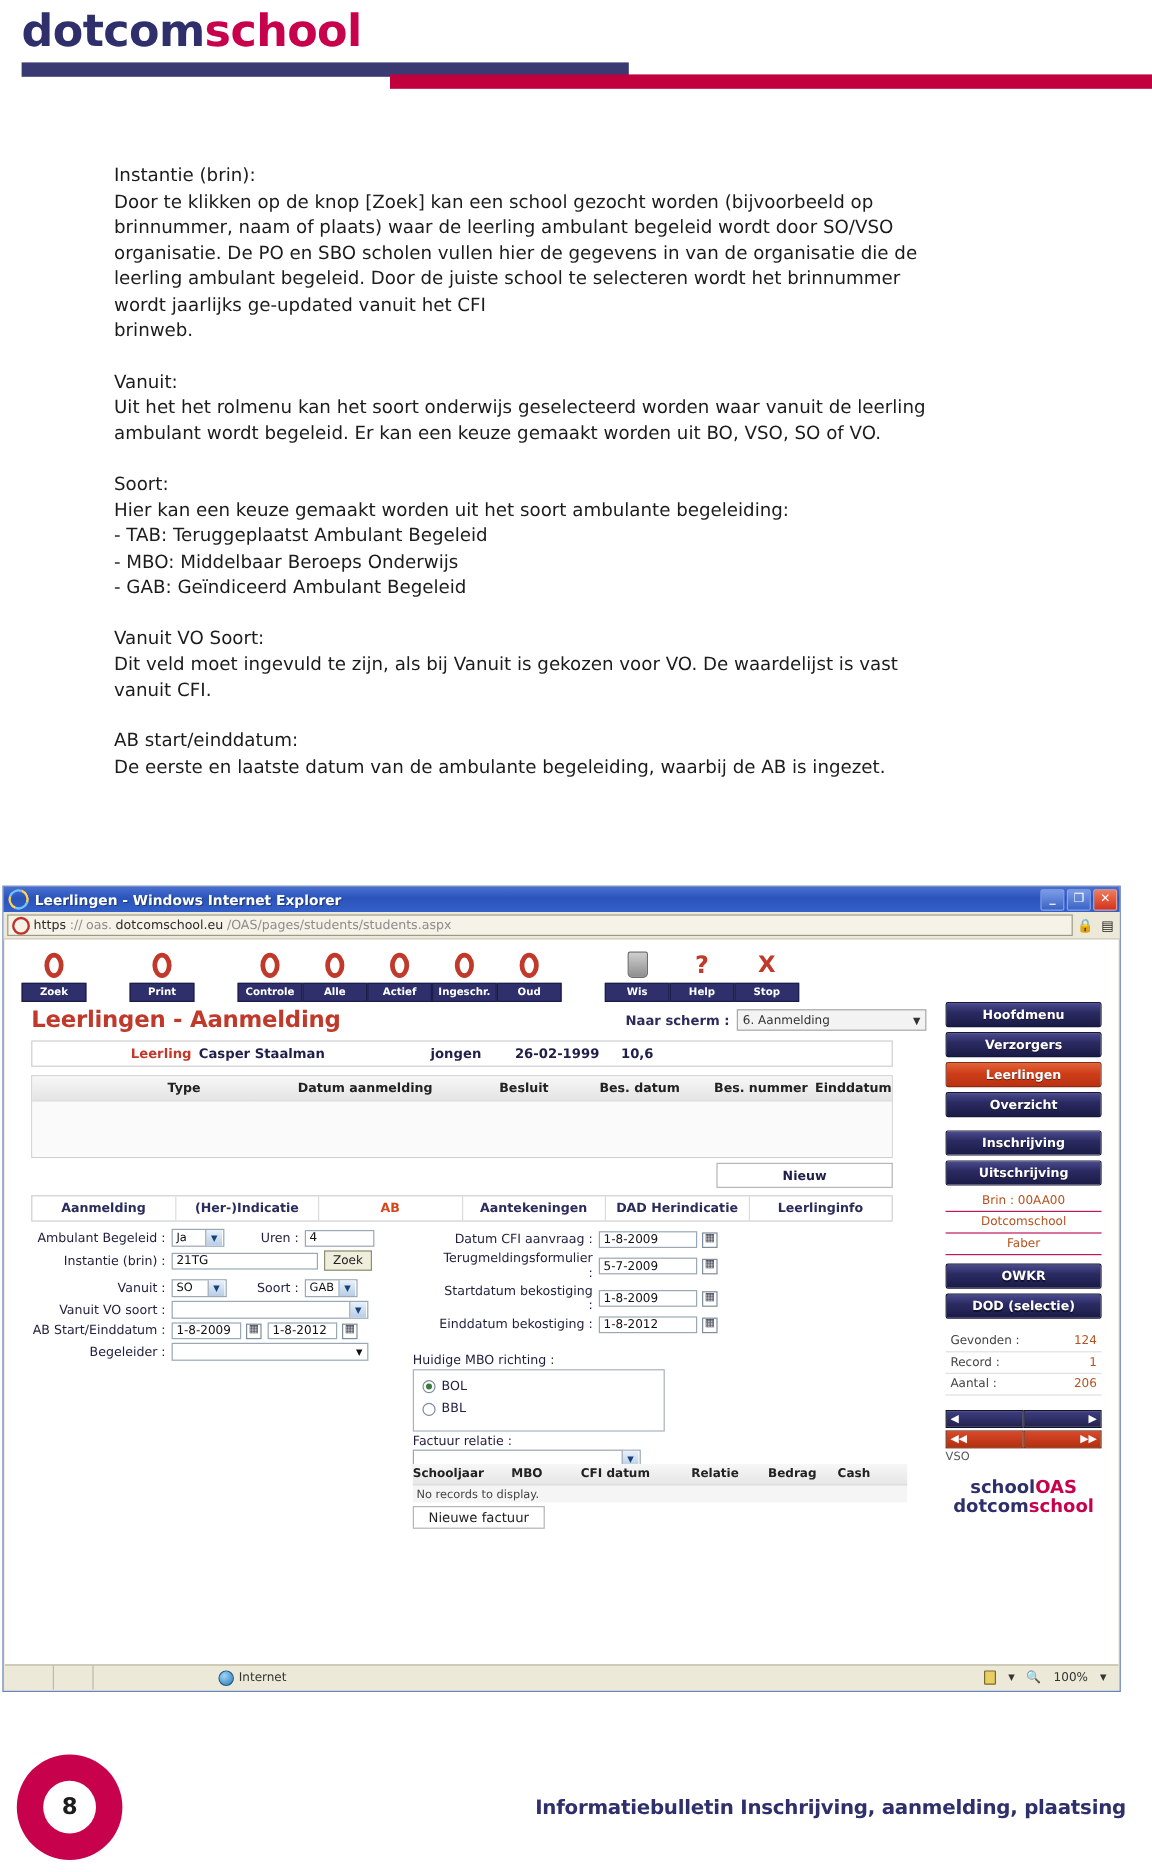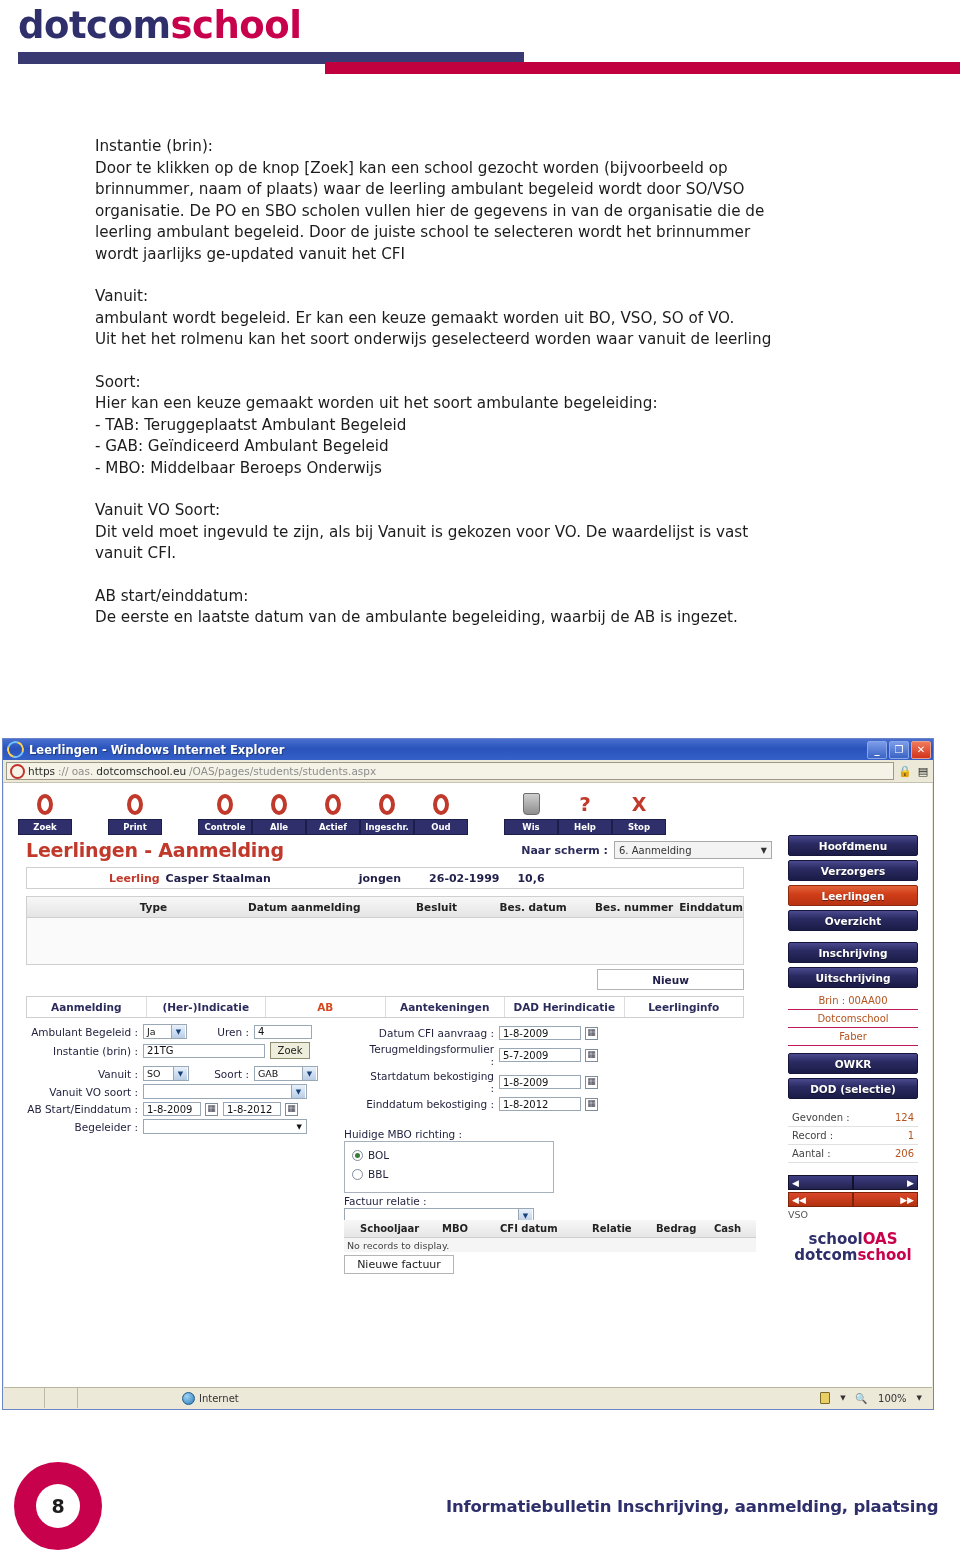--- a/index.html
+++ b/index.html
@@ -182,30 +182,31 @@
 <div class="bar-navy"></div>
 <div class="bar-crimson"></div>
 
 <div class="copy">
   <p>Instantie (brin):</p>
   <p>Door te klikken op de knop [Zoek] kan een school gezocht worden (bijvoorbeeld op</p>
   <p>brinnummer, naam of plaats) waar de leerling ambulant begeleid wordt door SO/VSO</p>
   <p>organisatie. De PO en SBO scholen vullen hier de gegevens in van de organisatie die de</p>
   <p>leerling ambulant begeleid. Door de juiste school te selecteren wordt het brinnummer</p>
   <p>wordt jaarlijks ge-updated vanuit het CFI</p>
+  <p>brinweb.</p>
   <div class="gap"></div>
   <p>Vanuit:</p>
+  <p>Uit het het rolmenu kan het soort onderwijs geselecteerd worden waar vanuit de leerling</p>
   <p>ambulant wordt begeleid. Er kan een keuze gemaakt worden uit BO, VSO, SO of VO.</p>
-  <p>Uit het het rolmenu kan het soort onderwijs geselecteerd worden waar vanuit de leerling</p>
   <div class="gap"></div>
   <p>Soort:</p>
   <p>Hier kan een keuze gemaakt worden uit het soort ambulante begeleiding:</p>
   <p>- TAB: Teruggeplaatst Ambulant Begeleid</p>
+  <p>- MBO: Middelbaar Beroeps Onderwijs</p>
   <p>- GAB: Geïndiceerd Ambulant Begeleid</p>
-  <p>- MBO: Middelbaar Beroeps Onderwijs</p>
   <div class="gap"></div>
   <p>Vanuit VO Soort:</p>
   <p>Dit veld moet ingevuld te zijn, als bij Vanuit is gekozen voor VO. De waardelijst is vast</p>
   <p>vanuit CFI.</p>
   <div class="gap"></div>
   <p>AB start/einddatum:</p>
   <p>De eerste en laatste datum van de ambulante begeleiding, waarbij de AB is ingezet.</p>
 </div>
 
 <div class="win">
@@ -363,21 +364,21 @@
           <span class="zoekbtn">Zoek</span>
         </div>
 
         <div class="frow" style="margin-top:7px">
           <span class="flbl" style="width:112px">Vanuit :</span>
           <span class="sel" style="width:46px">
             <span>SO</span>
             <span class="selarrow">▼</span>
           </span>
           <span class="flbl" style="width:60px">Soort :</span>
-          <span class="sel" style="width:64px">
+          <span class="sel" style="width:44px">
             <span>GAB</span>
             <span class="selarrow">▼</span>
           </span>
         </div>
 
         <div class="frow">
           <span class="flbl" style="width:112px">Vanuit VO soort :</span>
           <span class="sel" style="width:164px">
             <span></span>
             <span class="selarrow">▼</span>
@@ -440,21 +441,21 @@
         </div>
         <div class="mbolbl" style="margin-top:2px">Factuur relatie :</div>
         <span class="sel factsel">
           <span></span>
           <span class="selarrow">▼</span>
         </span>
       </div>
 
       <div class="factgrid">
         <div class="fghead">
-          <span style="width:82px;padding-left:16px">Schooljaar</span>
+          <span style="width:82px;padding-left:0">Schooljaar</span>
           <span style="width:58px">MBO</span>
           <span style="width:92px">CFI datum</span>
           <span style="width:64px">Relatie</span>
           <span style="width:58px">Bedrag</span>
           <span>Cash</span>
         </div>
         <div class="fgnote">No records to display.</div>
         <div class="fgbtn">Nieuwe factuur</div>
       </div>
     </div>

